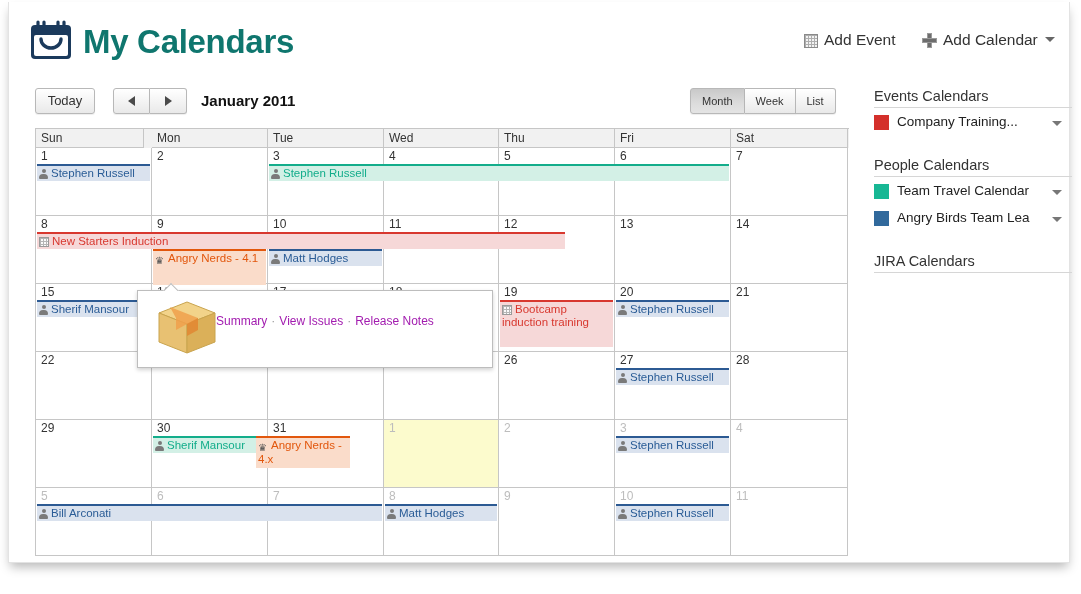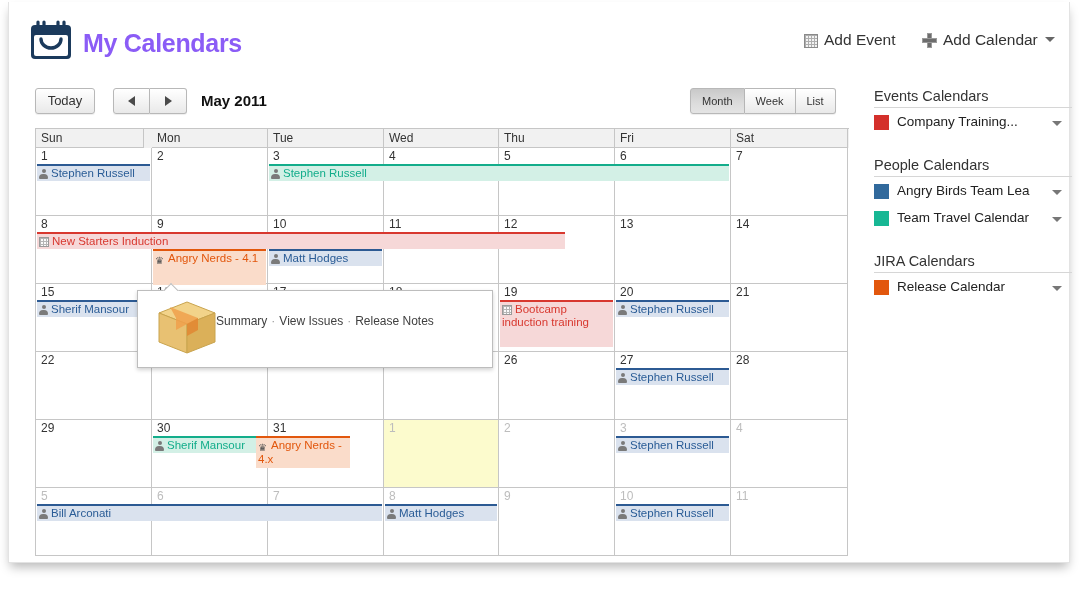--- a/index.html
+++ b/index.html
@@ -21,22 +21,22 @@
 
   
   #hdr {
     position: absolute; left: 0; top: 0; width: 100%; height: 72px;
   }
   #cal-logo {
     position: absolute; left: 20px; top: 17px;
     width: 44px; height: 42px;
   }
   #title {
-    position: absolute; left: 74px; top: 27px;
-    font-size: 25px; font-weight: bold; color: #8b5cf6;
+    position: absolute; left: 74px; top: 21px;
+    font-size: 33px; font-weight: bold; color: #0f766e;
     letter-spacing: -0.3px;
   }
   .hdr-action {
     position: absolute; top: 29px;
     font-size: 15.5px; color: #333;
     white-space: nowrap;
   }
   #add-event-wrap { left: 795px; }
   #add-cal-wrap   { left: 913px; }
   .hdr-action .ic { display:inline-block; vertical-align:-3px; margin-right:6px; }
@@ -180,21 +180,21 @@
     content:""; position:absolute; left:0; top:1px; width:13px; height:13px;
     background:#fff; border-left:1px solid #bdbdbd; border-top:1px solid #bdbdbd;
     transform: rotate(45deg); transform-origin: 0 0; left:9px;
   }
   #tip-box { position:absolute; left:18px; top:8px; width:62px; height:58px; }
   #tip-body { position:absolute; left:78px; top:14px; right:8px; }
   #tip-title { font-size:13.5px; color:#e2570d; white-space:nowrap; }
   #tip-title .strong { font-weight:bold; }
   #tip-title .dim { color:#e2570d; }
   #tip-links { margin-top:9px; font-size:12px; color:#888; white-space:nowrap; }
-  #tip-links a { color:#404040; text-decoration:none; cursor:pointer; }
+  #tip-links a { color:#a21caf; text-decoration:none; cursor:pointer; }
   .sep { margin:0 4px; color:#999; }
 
   
   #side { position:absolute; left:855px; top:86px; width:200px;margin-left:10px; }
   .sec-title {
     font-size:14.5px; color:#333; padding-bottom:3px;
     border-bottom:1px solid #d6d6d6; width:198px;
   }
   .cal-row { position:relative; height:22px; margin-top:5px; width:198px; }
   .swatch { position:absolute; left:0; top:2px; width:15px; height:15px; }
@@ -237,21 +237,21 @@
     <div id="btn-today" class="btn">Today</div>
 
     <div id="nav-group">
       <div id="btn-prev" class="btn">
         <span class="tri tri-l"></span>
       </div><div id="btn-next" class="btn">
         <span class="tri tri-r"></span>
       </div>
     </div>
 
-    <div id="period-label">May 2011</div>
+    <div id="period-label">January 2011</div>
 
     <div id="view-group">
       <span class="vbtn sel">Month</span><span class="vbtn">Week</span><span class="vbtn">List</span>
     </div>
   </div>
 
   <div id="cal">
     <div id="dow-row">
         <div class="dow" style="left: 0px; width: 108px;">Sun</div>
         <div class="dow" style="left: 116px; width: 116px;">Mon</div>
@@ -441,33 +441,28 @@
         <div class="sec-title">Events Calendars</div>
         <div class="cal-row">
           <span class="swatch" style="background: rgb(212, 48, 43);"></span>
           <span class="cal-name">Company Training...</span>
           <span class="row-caret"></span>
         </div>
       </div>
       <div class="sec">
         <div class="sec-title">People Calendars</div>
         <div class="cal-row">
+          <span class="swatch" style="background: rgb(23, 183, 148);"></span>
+          <span class="cal-name">Team Travel Calendar</span>
+          <span class="row-caret"></span>
+        </div>
+        <div class="cal-row">
           <span class="swatch" style="background: rgb(49, 105, 156);"></span>
           <span class="cal-name">Angry Birds Team Lea</span>
           <span class="row-caret"></span>
         </div>
-        <div class="cal-row">
-          <span class="swatch" style="background: rgb(23, 183, 148);"></span>
-          <span class="cal-name">Team Travel Calendar</span>
-          <span class="row-caret"></span>
-        </div>
       </div>
       <div class="sec">
         <div class="sec-title">JIRA Calendars</div>
-        <div class="cal-row">
-          <span class="swatch" style="background: rgb(226, 87, 13);"></span>
-          <span class="cal-name">Release Calendar</span>
-          <span class="row-caret"></span>
-        </div>
       </div>
     </div>
 
 </div>
 
 </body></html>

